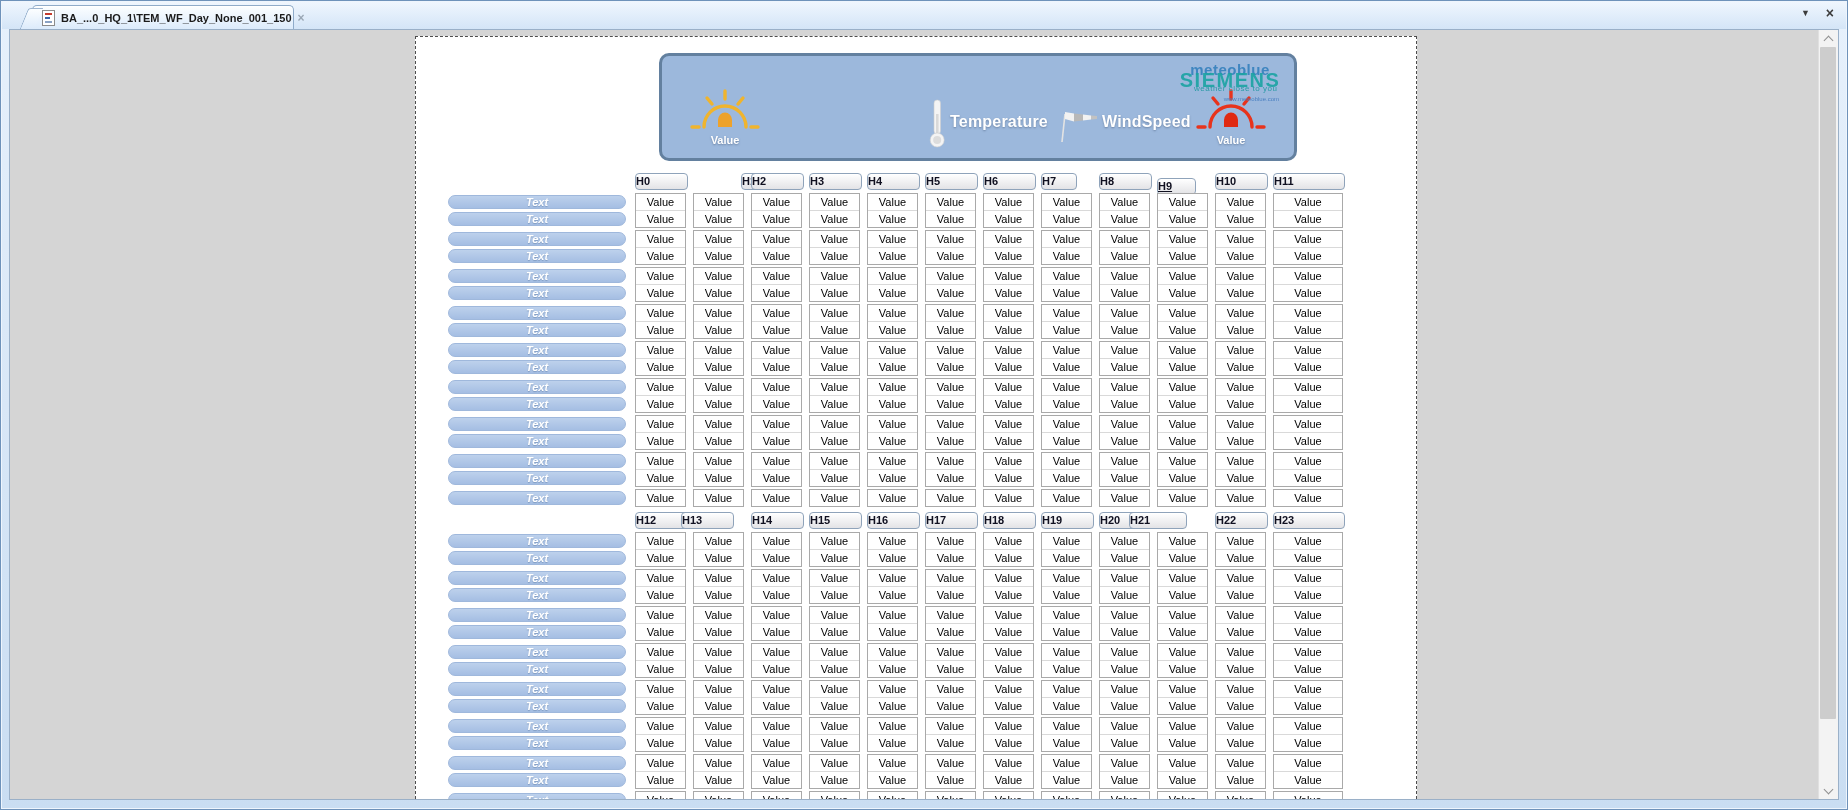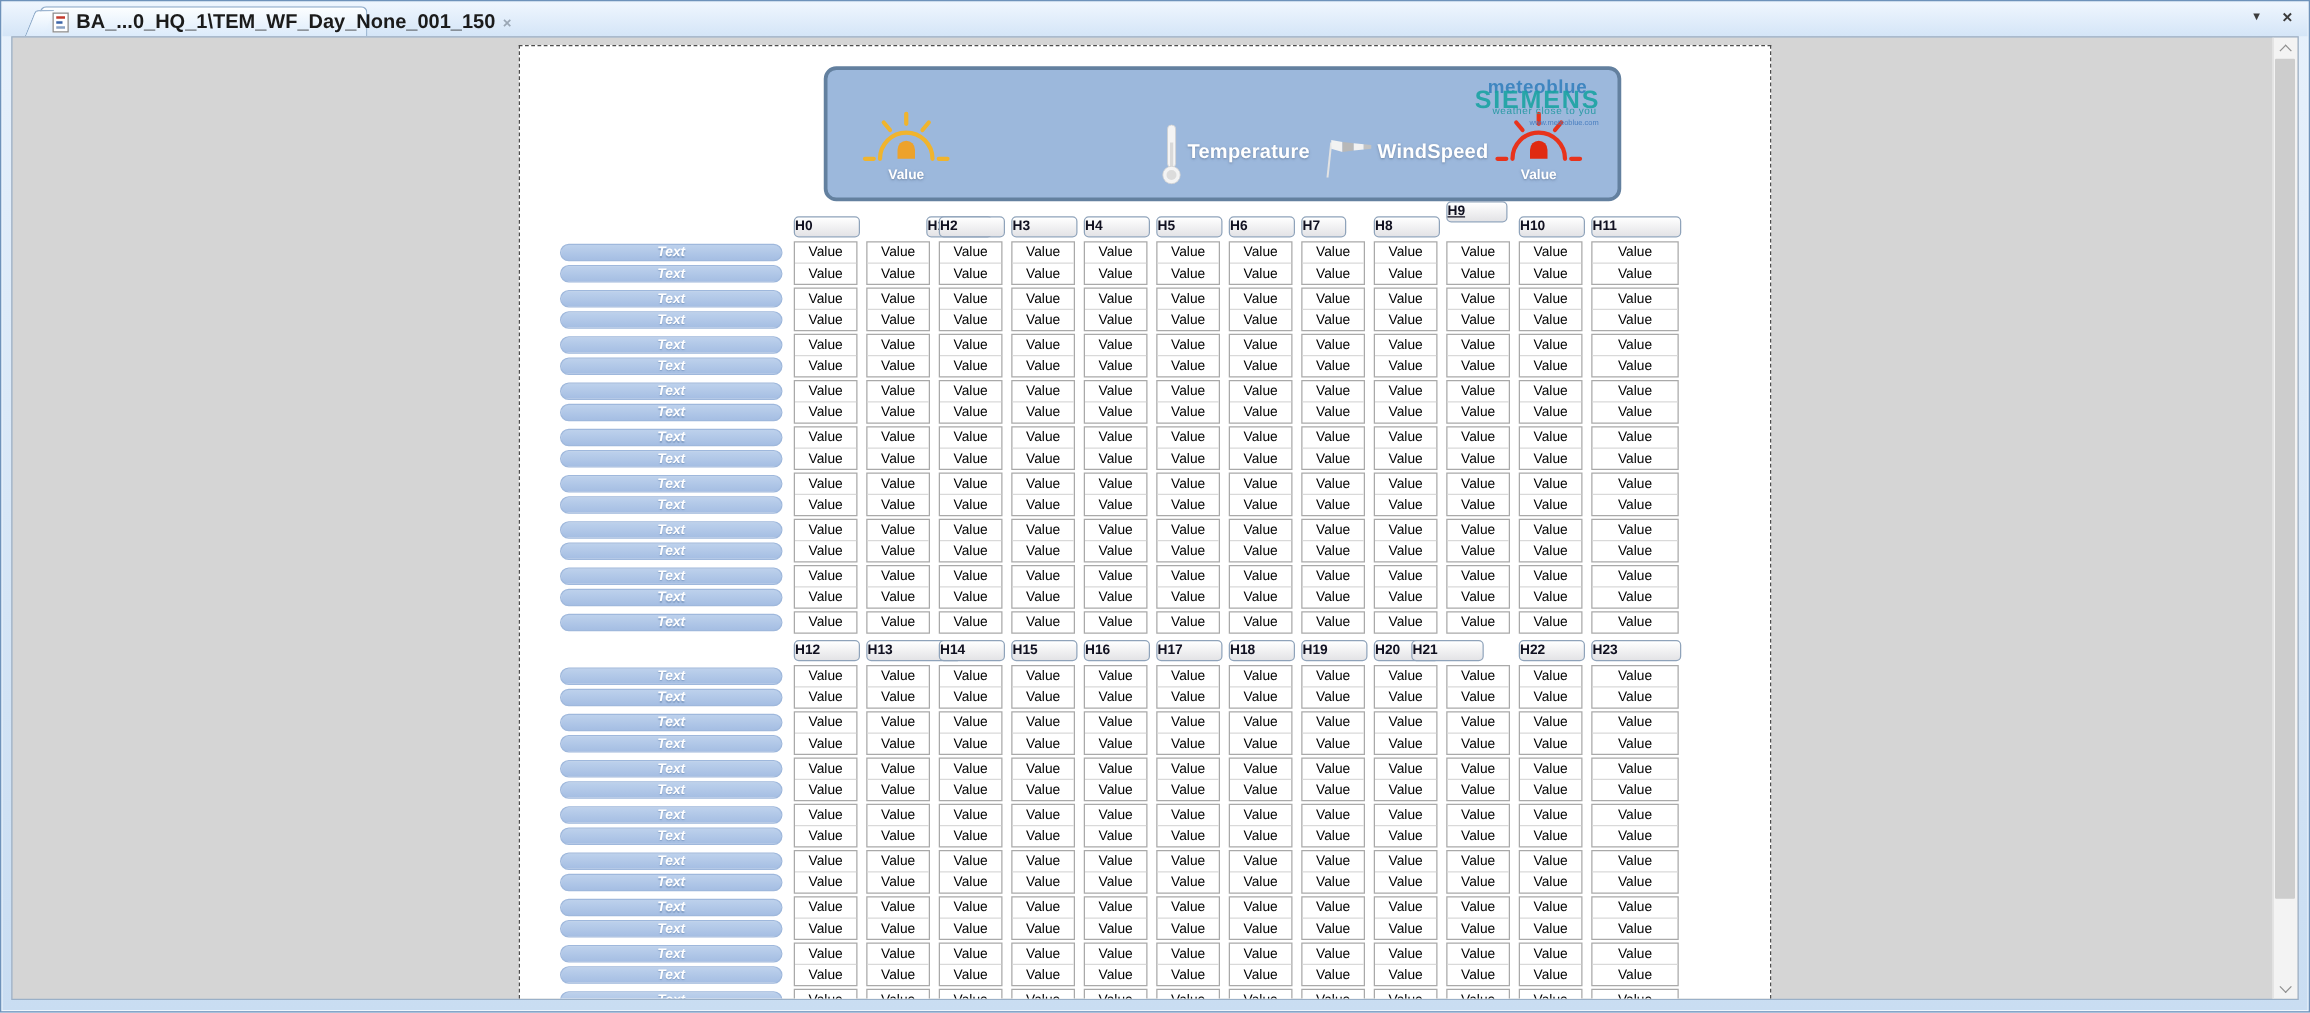--- a/index.html
+++ b/index.html
@@ -35,21 +35,21 @@
     transform:skewX(-22deg);border-radius:3px 0 0 0;
   }
   .doc-icon{
     width:11px;height:14px;background:#ffffff;border:1px solid #8b8b8b;
     position:relative;flex:0 0 auto;
   }
   .doc-icon i{position:absolute;left:2px;right:2px;height:2px;}
   .doc-icon i:nth-child(1){top:2px;background:#c43b2e;}
   .doc-icon i:nth-child(2){top:6px;background:#3b64a8;right:4px;}
   .doc-icon i:nth-child(3){top:10px;background:#8aa2c4;}
-  .tab-title{font-size:16px;font-weight:bold;color:#1b1b1b;white-space:nowrap;flex:1;}
+  .tab-title{font-size:11px;font-weight:bold;color:#1b1b1b;white-space:nowrap;flex:1;}
   .tab-close{font-size:12px;color:#9aa7b5;font-weight:bold;cursor:default;line-height:12px;}
   .win-controls{
     position:absolute;right:12px;top:6px;display:flex;gap:16px;align-items:center;
     color:#3c3c3c;font-size:11px;
   }
   .win-controls span{cursor:default;line-height:11px;}
   .win-close{font-size:14px;font-weight:bold;}
 
   
   .content{
@@ -231,21 +231,21 @@
 
     <div class="th-cell" style="left: 219px; top: 136px; width: 53px;">H0</div>
         <div class="th-cell" style="left: 277px; top: 136px; width: 53px; margin-left: 48px;">H1</div>
         <div class="th-cell" style="left: 335px; top: 136px; width: 53px;">H2</div>
         <div class="th-cell" style="left: 393px; top: 136px; width: 53px;">H3</div>
         <div class="th-cell" style="left: 451px; top: 136px; width: 53px;">H4</div>
         <div class="th-cell" style="left: 509px; top: 136px; width: 53px;">H5</div>
         <div class="th-cell" style="left: 567px; top: 136px; width: 53px;">H6</div>
         <div class="th-cell" style="left: 625px; top: 136px; width: 36px;">H7</div>
         <div class="th-cell" style="left: 683px; top: 136px; width: 53px;">H8</div>
-        <div class="th-cell" style="left: 741px; top: 124px; width: 49px; text-decoration: underline;">H9</div>
+        <div class="th-cell" style="left: 741px; top: 141px; width: 39px; text-decoration: underline;">H9</div>
         <div class="th-cell" style="left: 799px; top: 136px; width: 53px;">H10</div>
         <div class="th-cell" style="left: 857px; top: 136px; width: 72px;">H11</div>
         <div class="tcol" style="left: 219px; top: 156px; width: 51px;">
           <div class="pair">
             <div class="vcell">Value</div>
             <div class="vcell">Value</div>
           </div>
           <div class="pair">
             <div class="vcell">Value</div>
             <div class="vcell">Value</div>
@@ -696,21 +696,21 @@
         <div class="pill" style="top: 306px;">Text</div>
         <div class="pill" style="top: 323px;">Text</div>
         <div class="pill" style="top: 343px;">Text</div>
         <div class="pill" style="top: 360px;">Text</div>
         <div class="pill" style="top: 380px;">Text</div>
         <div class="pill" style="top: 397px;">Text</div>
         <div class="pill" style="top: 417px;">Text</div>
         <div class="pill" style="top: 434px;">Text</div>
         <div class="pill" style="top: 454px;">Text</div>
         <div class="th-cell" style="left: 219px; top: 475px; width: 53px;">H12</div>
-        <div class="th-cell" style="left: 277px; top: 475px; width: 77px;">H13</div>
+        <div class="th-cell" style="left: 265px; top: 475px; width: 53px;">H13</div>
         <div class="th-cell" style="left: 335px; top: 475px; width: 53px;">H14</div>
         <div class="th-cell" style="left: 393px; top: 475px; width: 53px;">H15</div>
         <div class="th-cell" style="left: 451px; top: 475px; width: 53px;">H16</div>
         <div class="th-cell" style="left: 509px; top: 475px; width: 53px;">H17</div>
         <div class="th-cell" style="left: 567px; top: 475px; width: 53px;">H18</div>
         <div class="th-cell" style="left: 625px; top: 475px; width: 53px;">H19</div>
         <div class="th-cell" style="left: 683px; top: 475px; width: 53px;">H20</div>
         <div class="th-cell" style="left: 713px; top: 475px; width: 58px;">H21</div>
         <div class="th-cell" style="left: 799px; top: 475px; width: 53px;">H22</div>
         <div class="th-cell" style="left: 857px; top: 475px; width: 72px;">H23</div>

